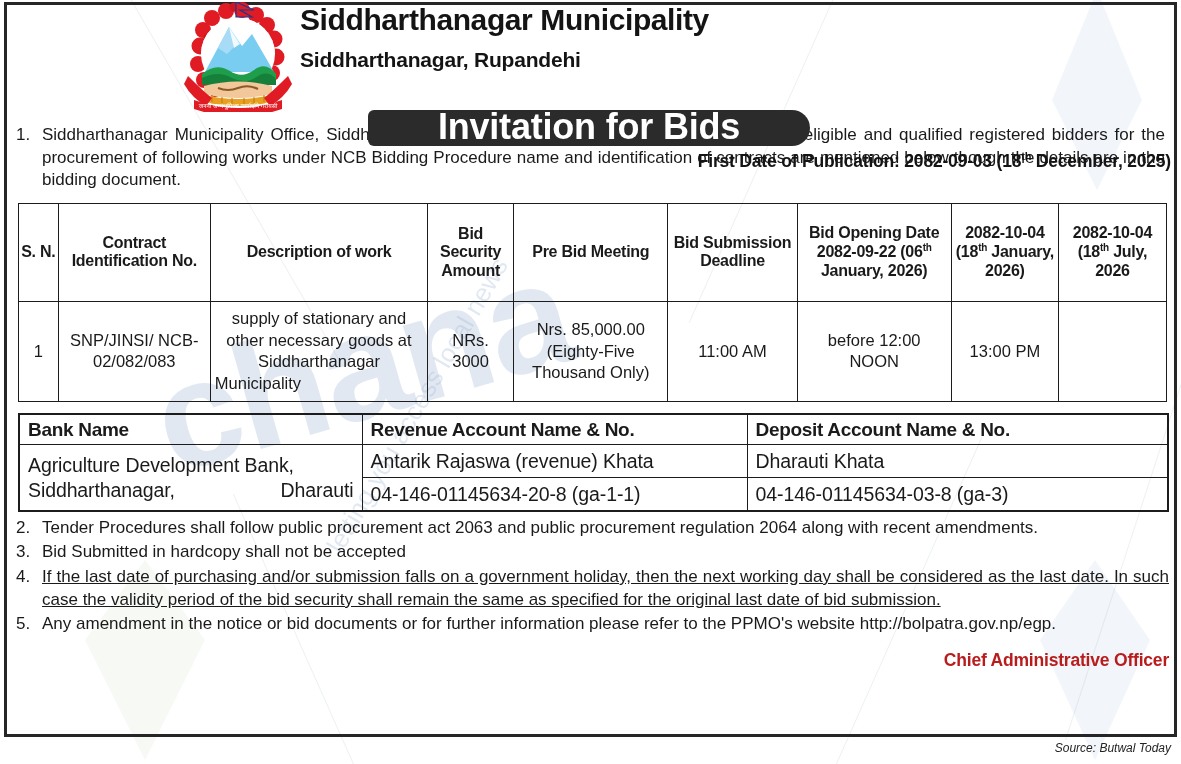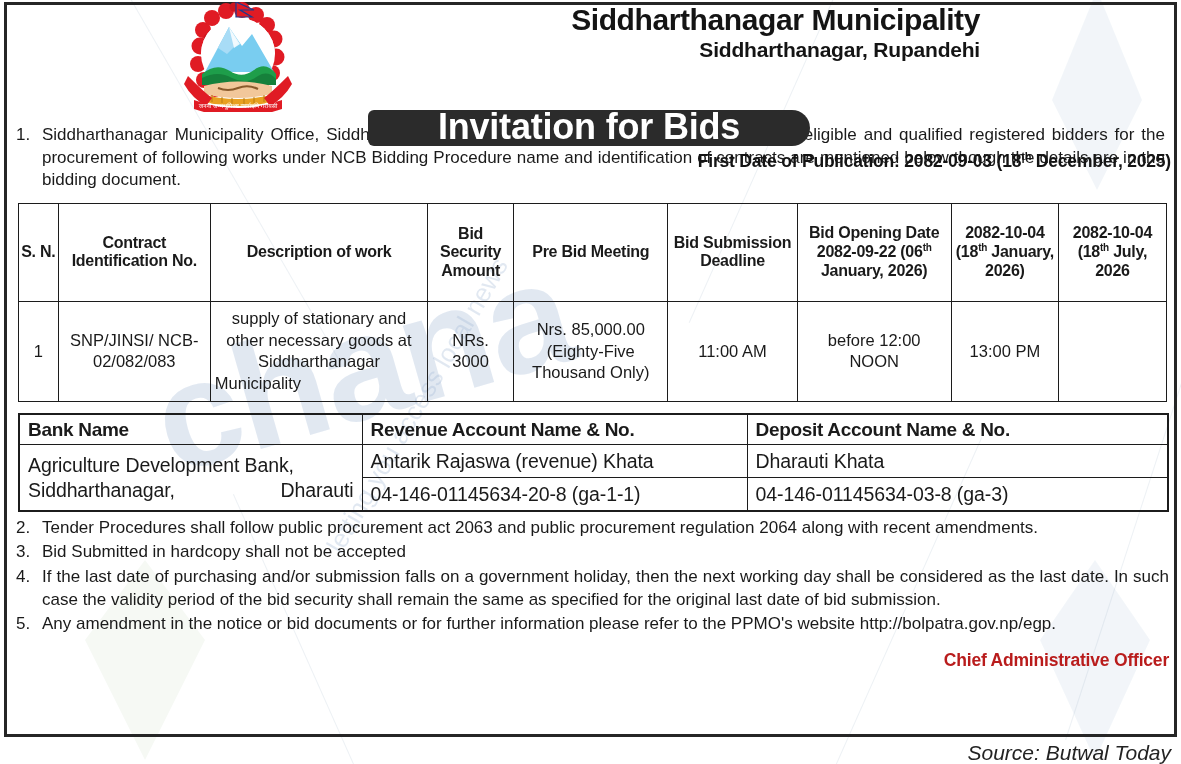--- a/index.html
+++ b/index.html
@@ -97,21 +97,21 @@
     left: 182px;
     top: 2px;
     width: 112px;
     height: 110px;
   }
   .org-block {
     position: absolute;
     left: 300px;
     top: 4px;
     width: 680px;
-    text-align: right;
+    text-align: left;
   }
   .org-line1 {
     font-size: 30px;
     font-weight: bold;
     letter-spacing: -0.4px;
     line-height: 1.08;
     color: #141414;
   }
   .org-line2 {
     font-size: 27px;
@@ -119,21 +119,21 @@
     letter-spacing: -0.4px;
     line-height: 1.18;
     margin-top: 2px;
     color: #141414;
   }
   .org-line3 {
     font-size: 21px;
     font-weight: bold;
     letter-spacing: -0.2px;
     line-height: 1.2;
-    margin-top: 1px;
+    margin-top: 11px;
     color: #141414;
   }
 
   .banner-wrap {
     position: absolute;
     left: 368px;
     top: 110px;
     width: 442px;
     height: 36px;
   }
@@ -170,21 +170,21 @@
     font-size: 17px;
     line-height: 1.33;
     color: #1a1a1a;
   }
   .clause-num {
     width: 26px;
     flex: 0 0 26px;
     text-align: left;
   }
   .clause-body { flex: 1; }
-  .clause-just { text-align: justify; }
+  .clause-just { text-align: justify; text-decoration: underline; }
   #clause1 { margin-top: 16px; }
   #clause1 .clause-body { text-align: justify; padding-right: 4px; }
 
   .tail-clauses { margin-top: 5px; }
   .tail-clauses .clause { margin-top: 2px; }
 
   
   table.bids {
     margin: 11px 14px 0 18px;
     border-collapse: collapse;
@@ -276,21 +276,21 @@
     font-weight: bold;
     letter-spacing: -0.2px;
     padding-right: 12px;
     margin-top: 14px;
     color: #b91c1c;
   }
   .source {
     position: absolute;
     right: 10px;
     top: 741px;
-    font-size: 21px;
+    font-size: 12px;
     font-style: italic;
     color: #232323;
     z-index: 3;
   }
 </style>
 </head>
 <body>
 
 <div id="page">
 

